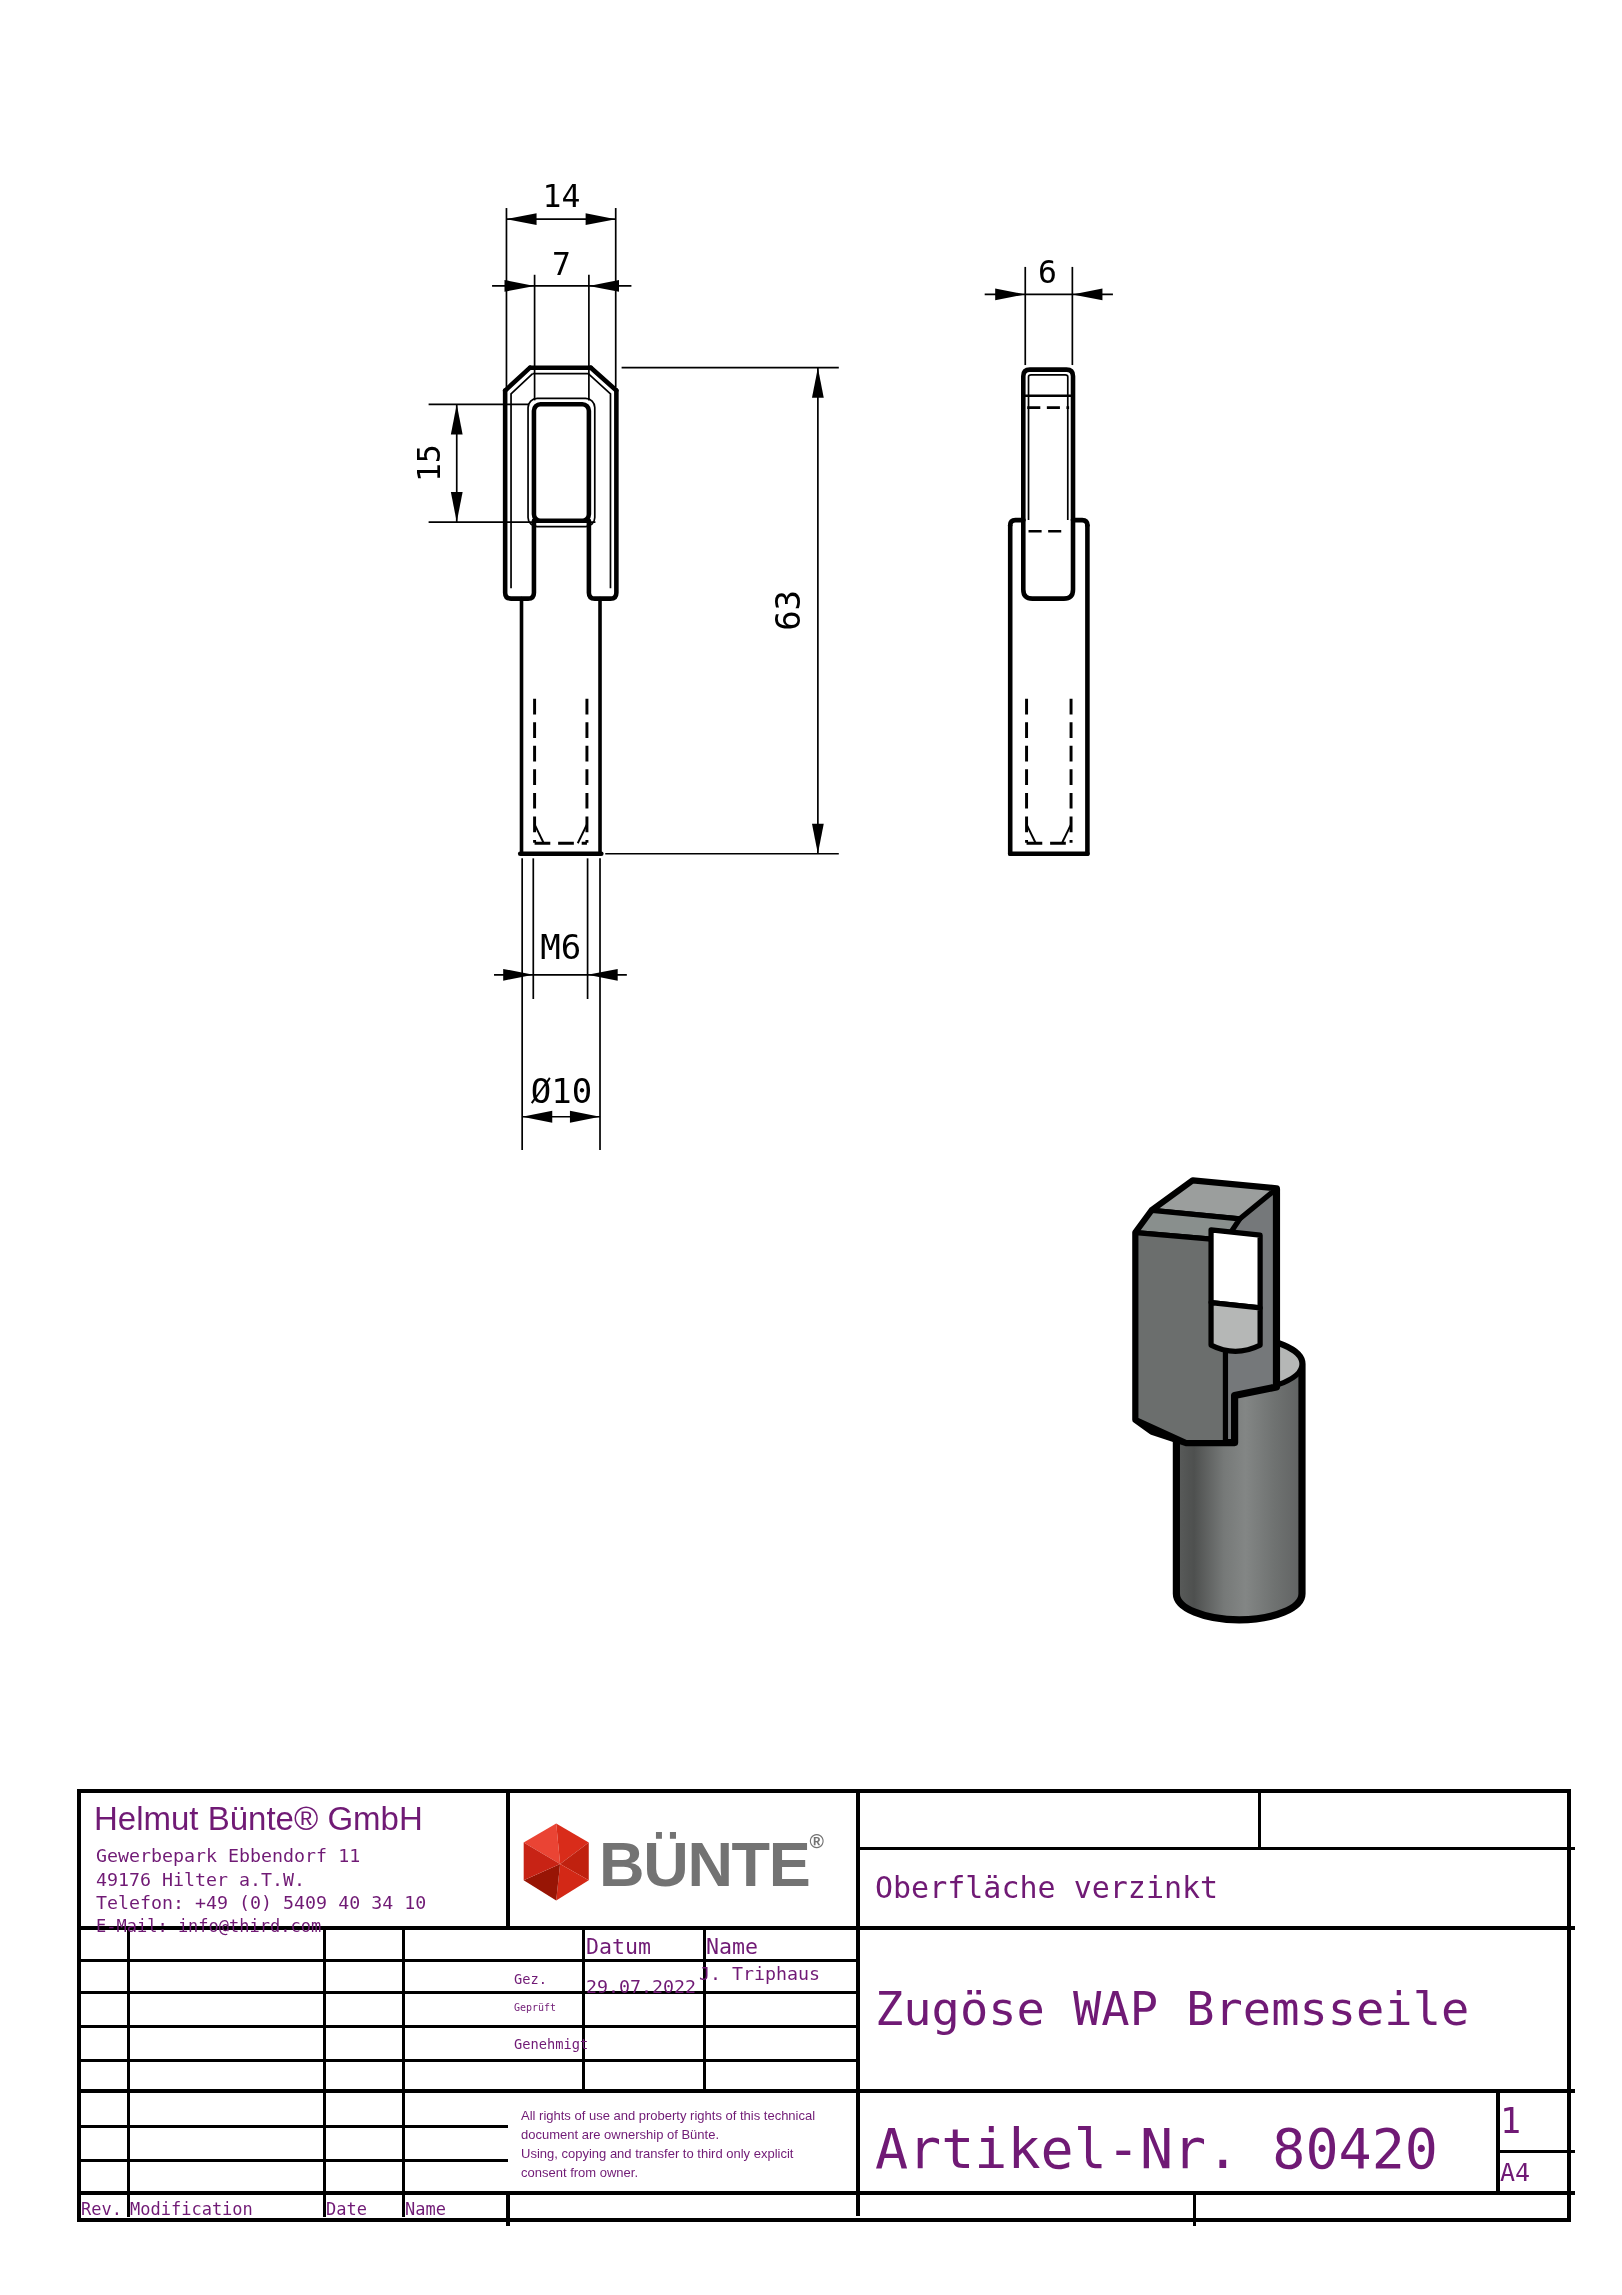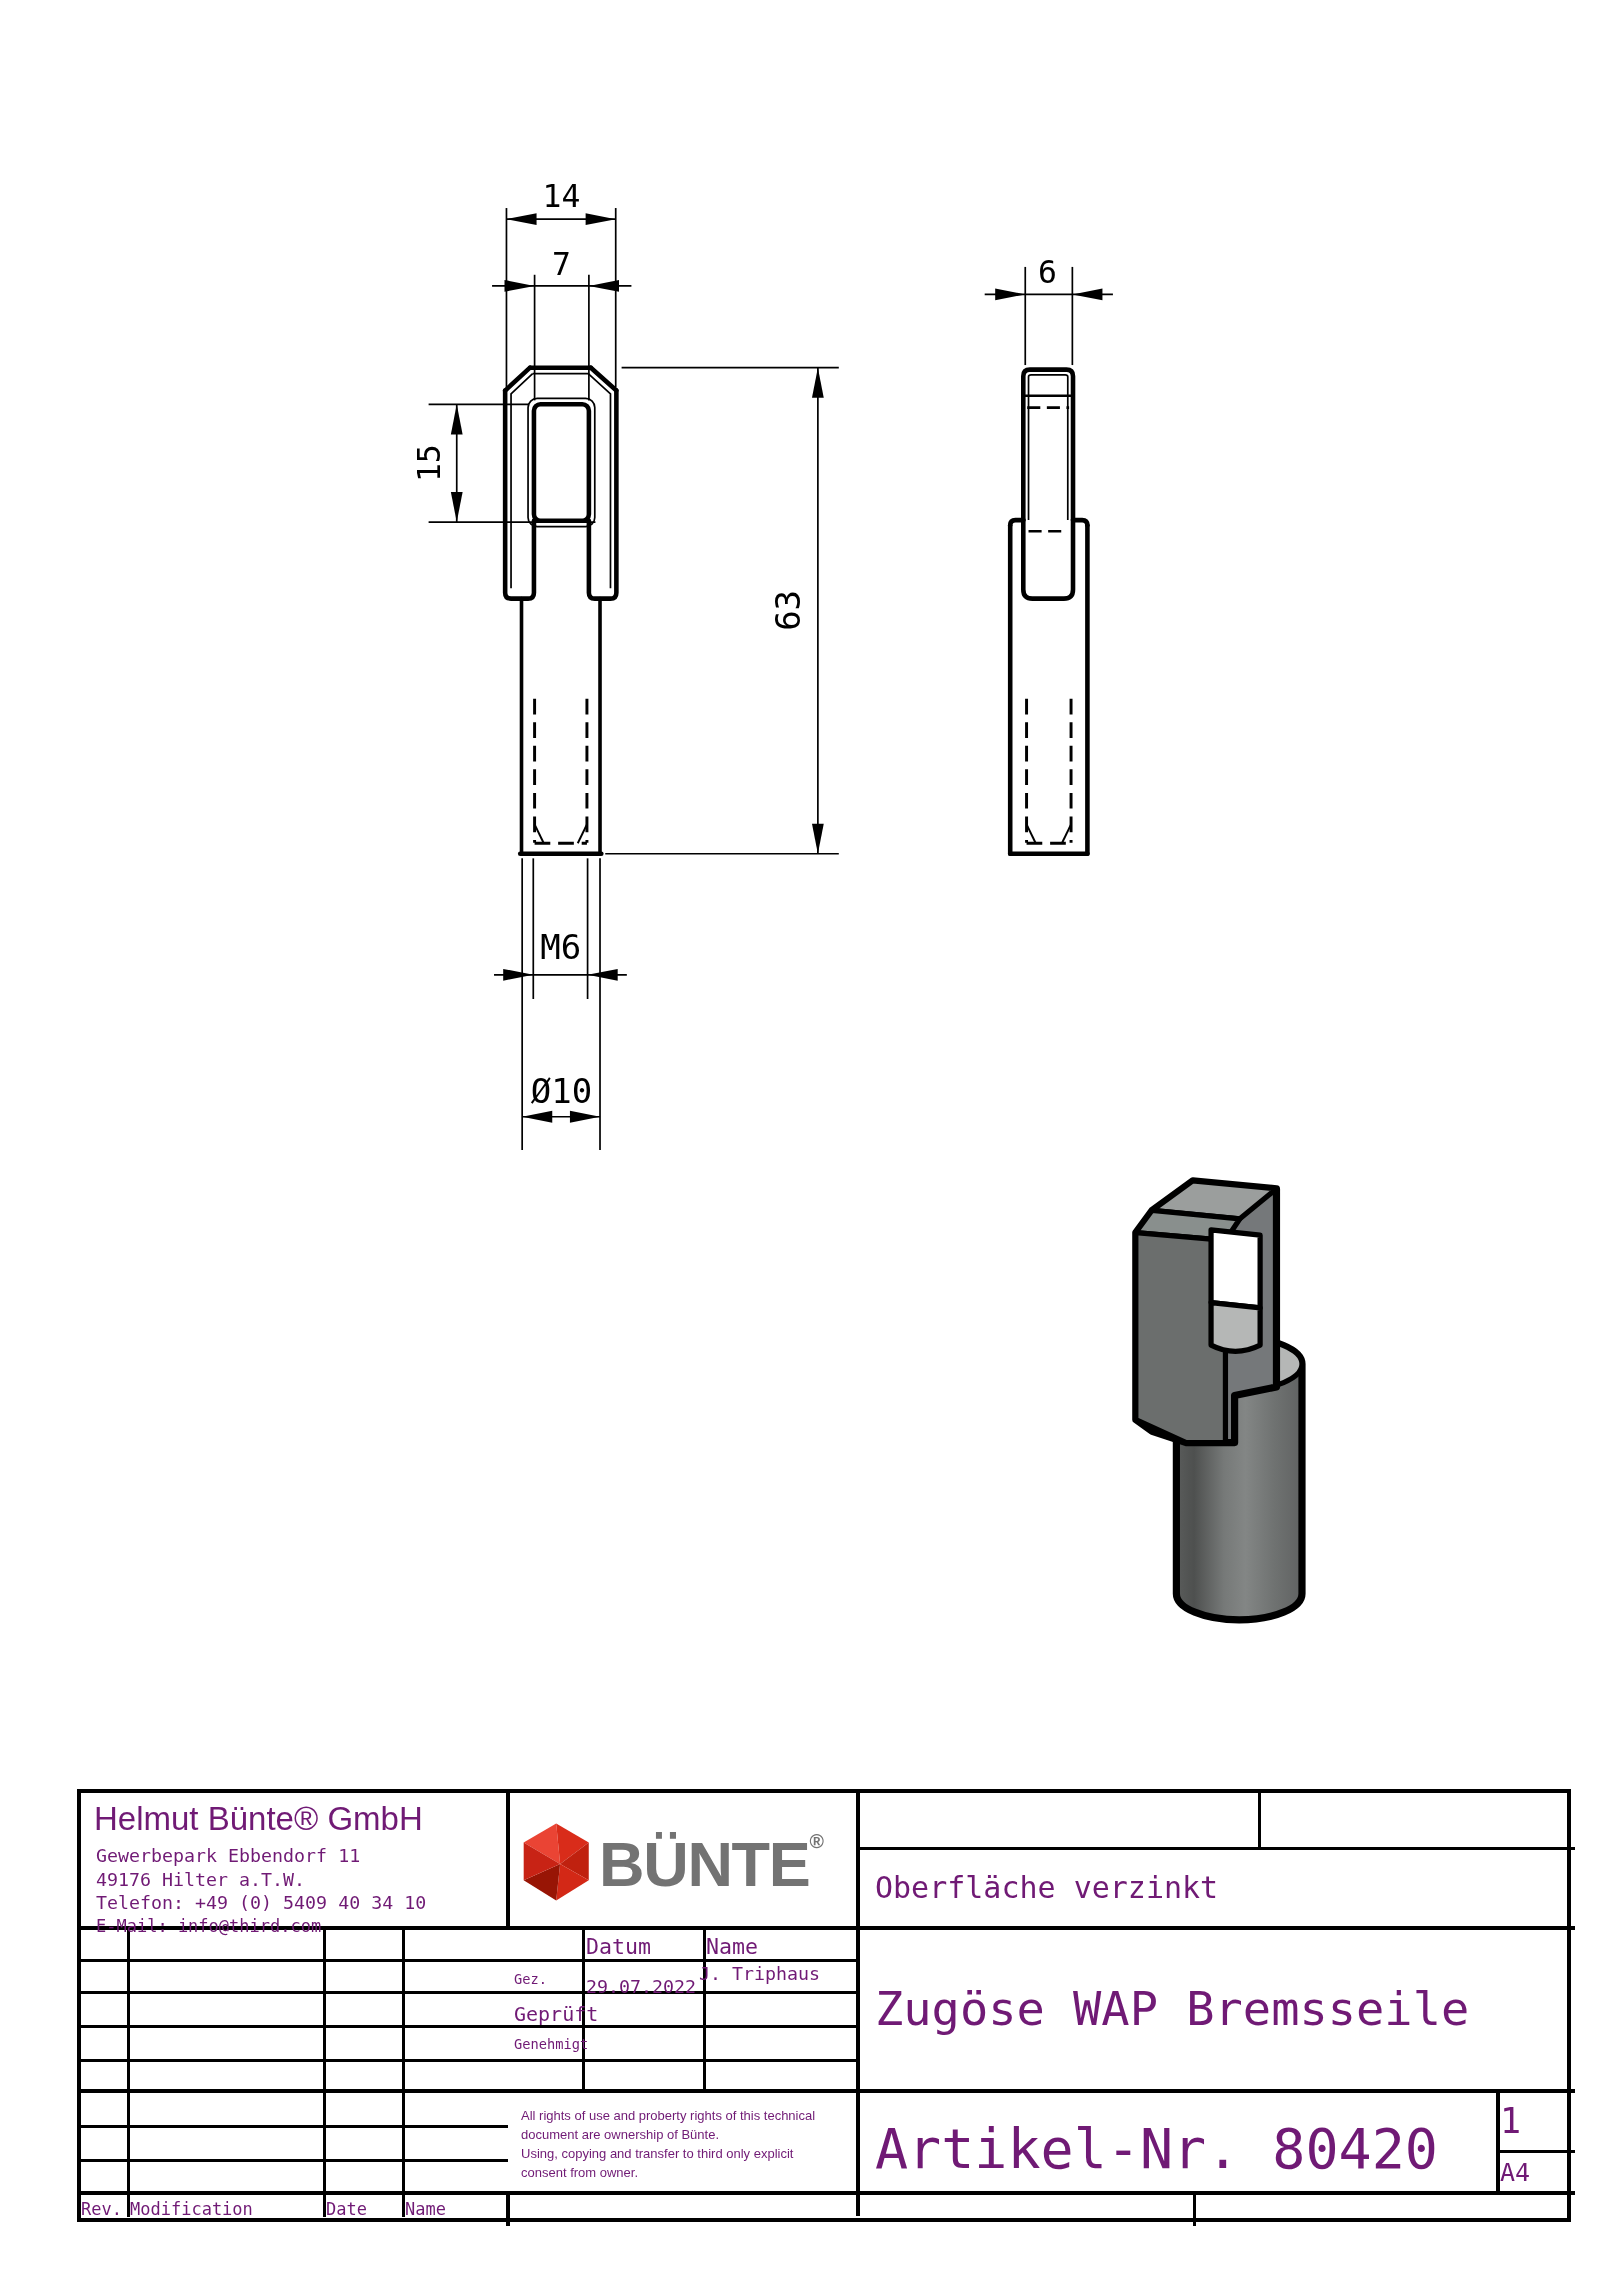--- a/index.html
+++ b/index.html
@@ -248,21 +248,21 @@
       <span>BÜNTE</span><span id="logoReg">®</span>
     </div>
 
     <div class="tbt" id="surfaceNote">Oberfläche verzinkt</div>
 
     <div class="tbt ctr" style="left:505px;top:141px;width:117px;font-size:21.6px;">Datum</div>
     <div class="tbt ctr" style="left:625px;top:141px;width:150px;font-size:21.6px;">Name</div>
     <div class="tbt" style="left:433px;top:178px;font-size:13.7px;">Gez.</div>
     <div class="tbt ctr" style="left:505px;top:173px;width:117px;font-size:18.3px;margin-top:10px;">29.07.2022</div>
     <div class="tbt ctr" style="left:618px;top:170px;width:150px;font-size:18.3px;">J. Triphaus</div>
-    <div class="tbt" style="left:433px;top:209px;font-size:20px;">Geprüft</div>
+    <div class="tbt" style="left:433px;top:209px;font-size:10px;">Geprüft</div>
     <div class="tbt" style="left:433px;top:243px;font-size:13.7px;">Genehmigt</div>
 
     <div class="tbt" id="partTitle">Zugöse WAP Bremsseile</div>
 
     <div class="tbt rights" style="top:313px;">All rights of use and proberty rights of this technical</div>
     <div class="tbt rights" style="top:332px;">document are ownership of Bünte.</div>
     <div class="tbt rights" style="top:351px;">Using, copying and transfer to third only explicit</div>
     <div class="tbt rights" style="top:370px;">consent from owner.</div>
 
     <div class="tbt" id="articleNo">Artikel-Nr. 80420</div>

